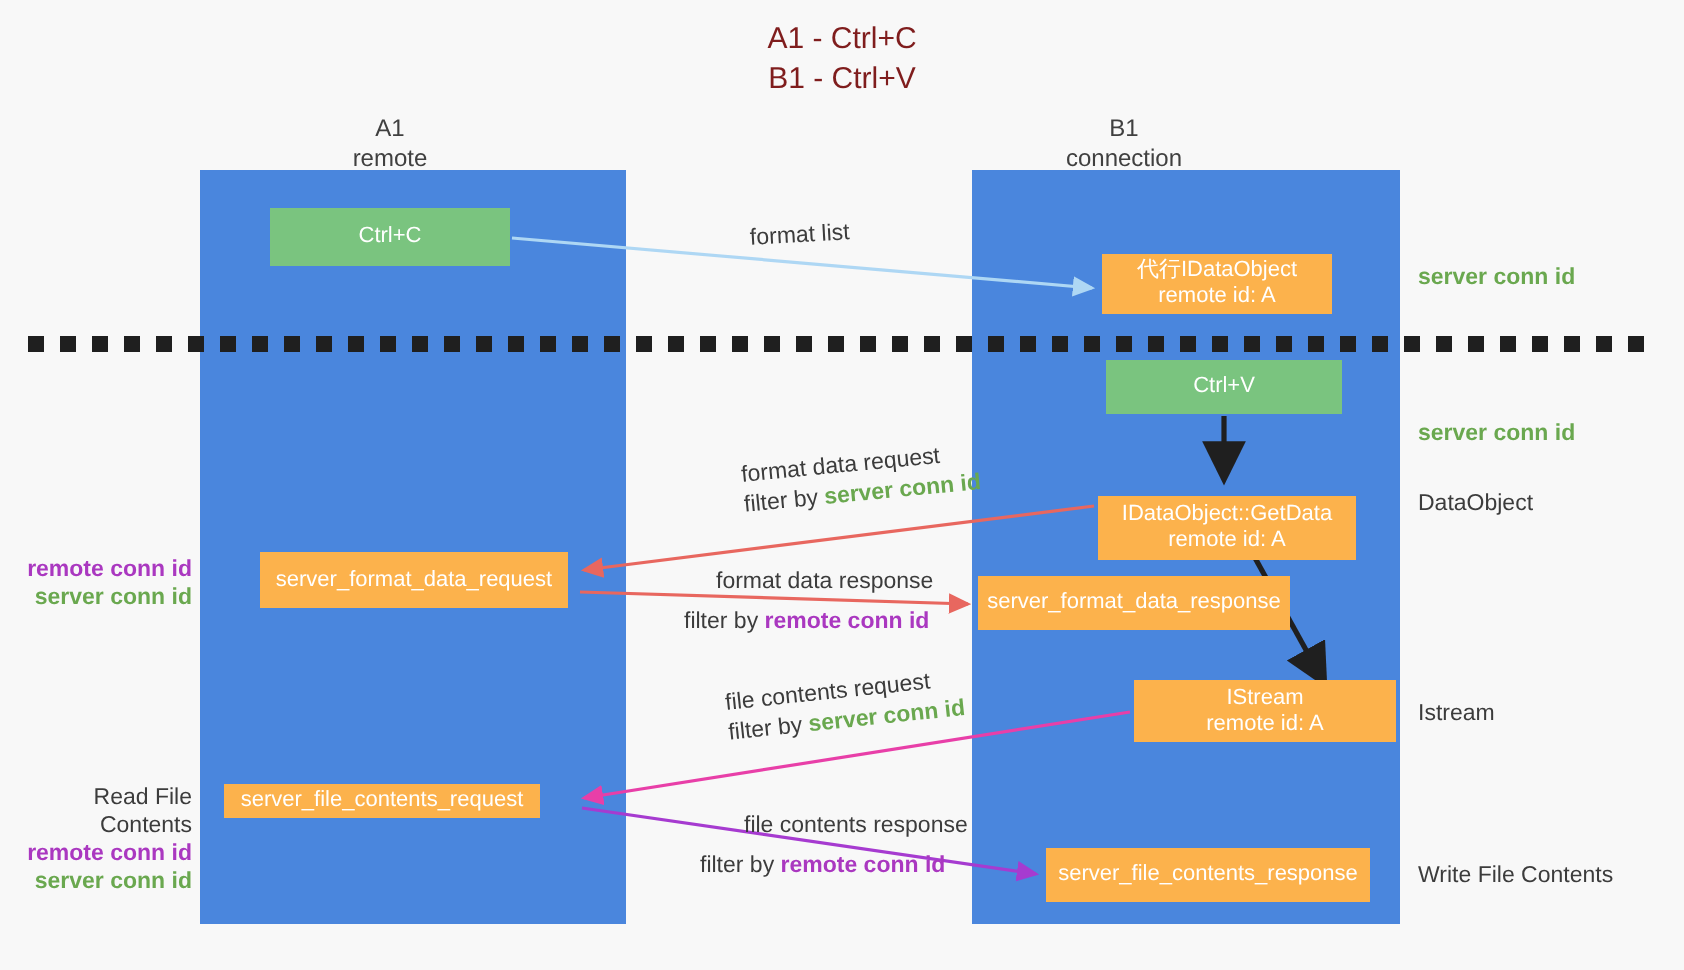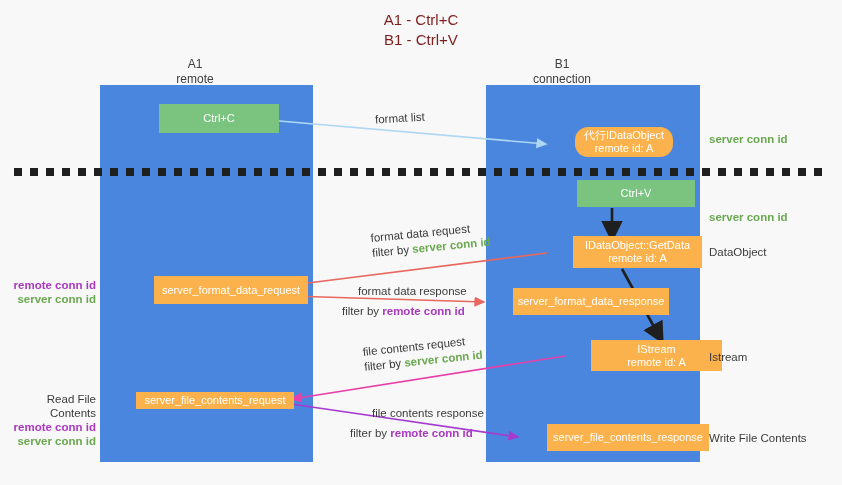--- a/index.html
+++ b/index.html
@@ -55,30 +55,29 @@
     box-sizing: border-box;
     display: flex;
     flex-direction: column;
     align-items: center;
     justify-content: center;
     color: #ffffff;
     font-size: 11px;
     line-height: 13px;
     text-align: center;
     padding: 2px 4px;
-    margin-left: 24px;
   }
   .box.green { background: #7ac47f; }
   .box.orange { background: #fcb24c; }
   .box .l2 { font-size: 11px; }
 
   #box-ctrlc  { left: 135px; top: 104px; width: 120px; height: 29px; }
-  #box-proxy  { left: 551px; top: 127px; width: 98px; height: 30px; border-radius: 13px; }
+  #box-proxy  { left: 551px; top: 127px; width: 115px; height: 30px; }
   #box-ctrlv  { left: 553px; top: 180px; width: 118px; height: 27px; }
-  #box-getdata{ left: 549px; top: 236px; width: 129px; height: 32px; }
+  #box-getdata{ left: 549px; top: 248px; width: 129px; height: 32px; }
   #box-sfdreq { left: 130px; top: 276px; width: 154px; height: 28px; }
   #box-sfdres { left: 489px; top: 288px; width: 156px; height: 27px; }
   #box-istream{ left: 567px; top: 340px; width: 131px; height: 31px; }
   #box-sfcreq { left: 112px; top: 392px; width: 158px; height: 17px; align-items: center; }
   #box-sfcres { left: 523px; top: 424px; width: 162px; height: 27px; }
 
   
   .side-label {
     position: absolute;
     font-size: 11.5px;

